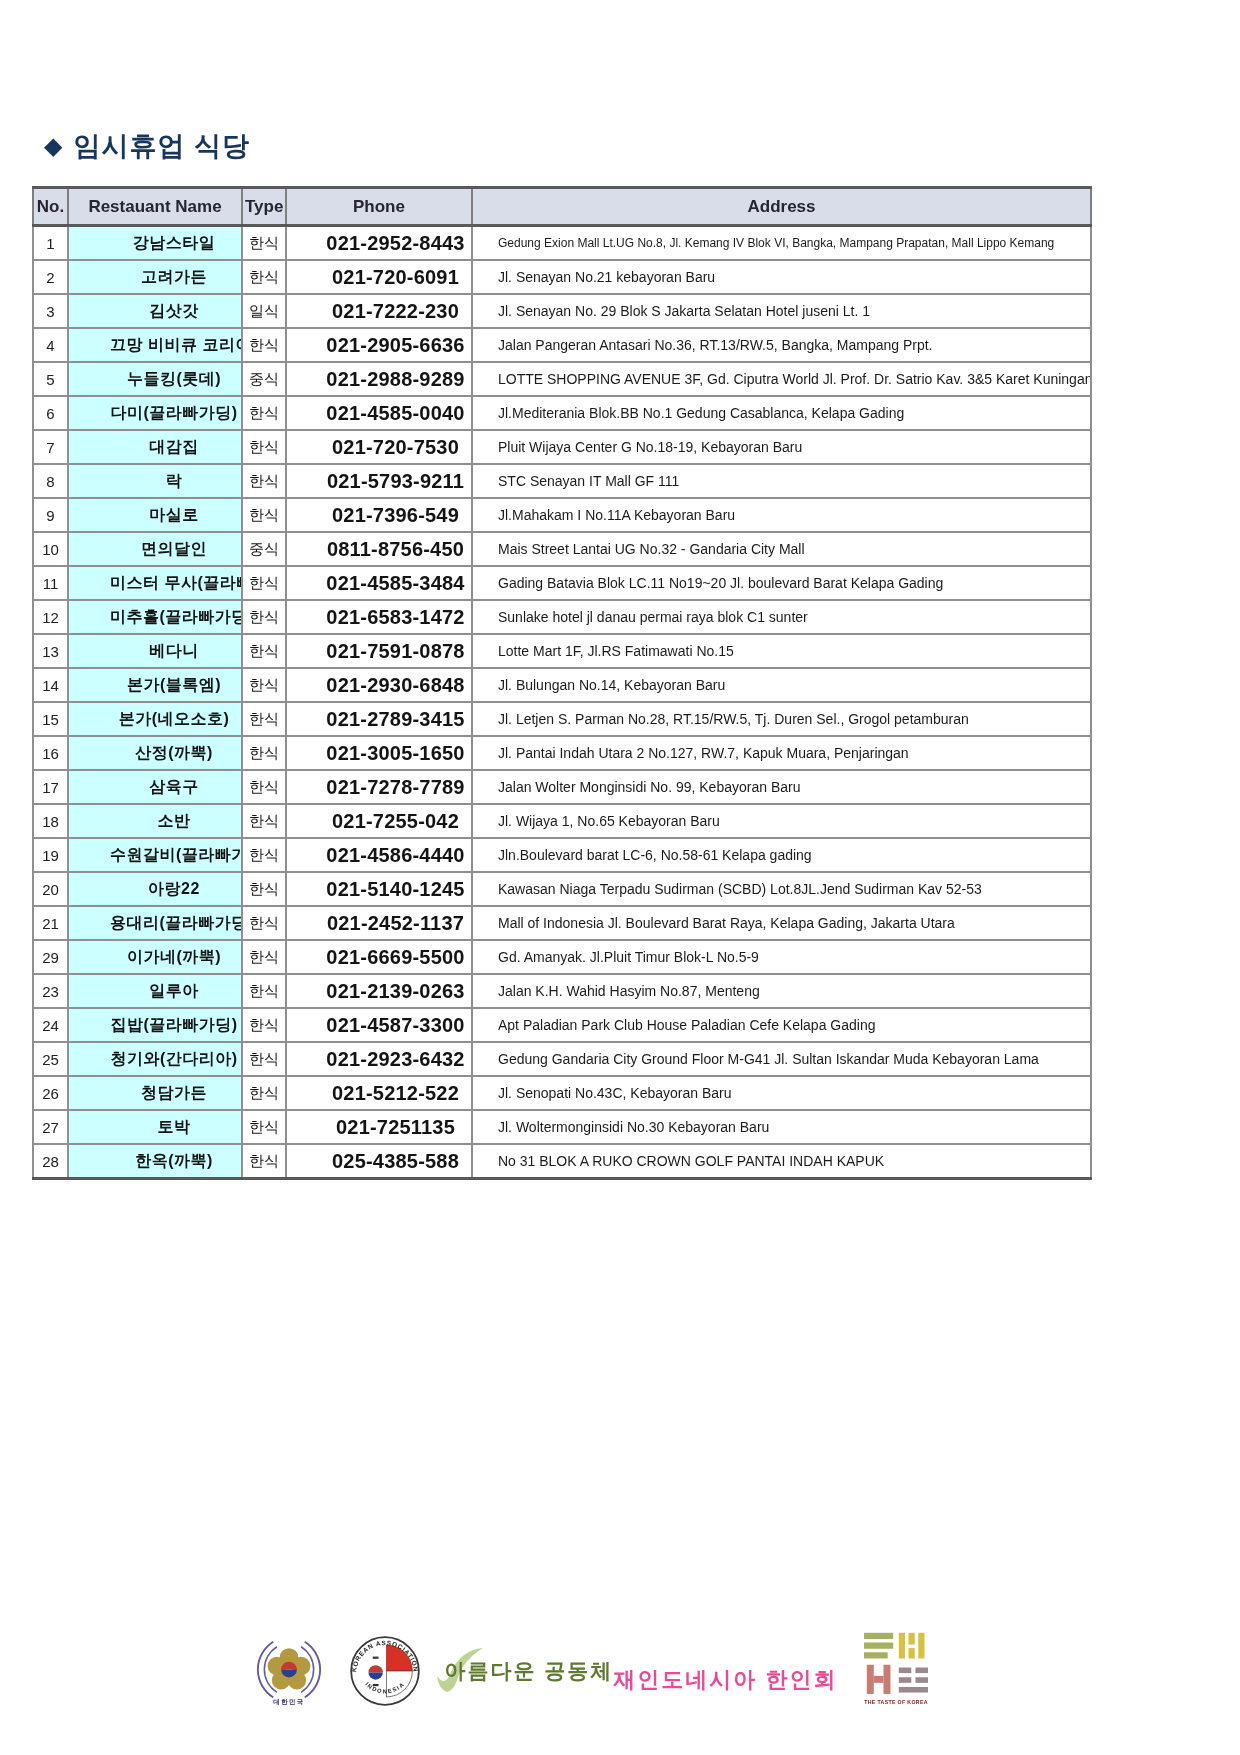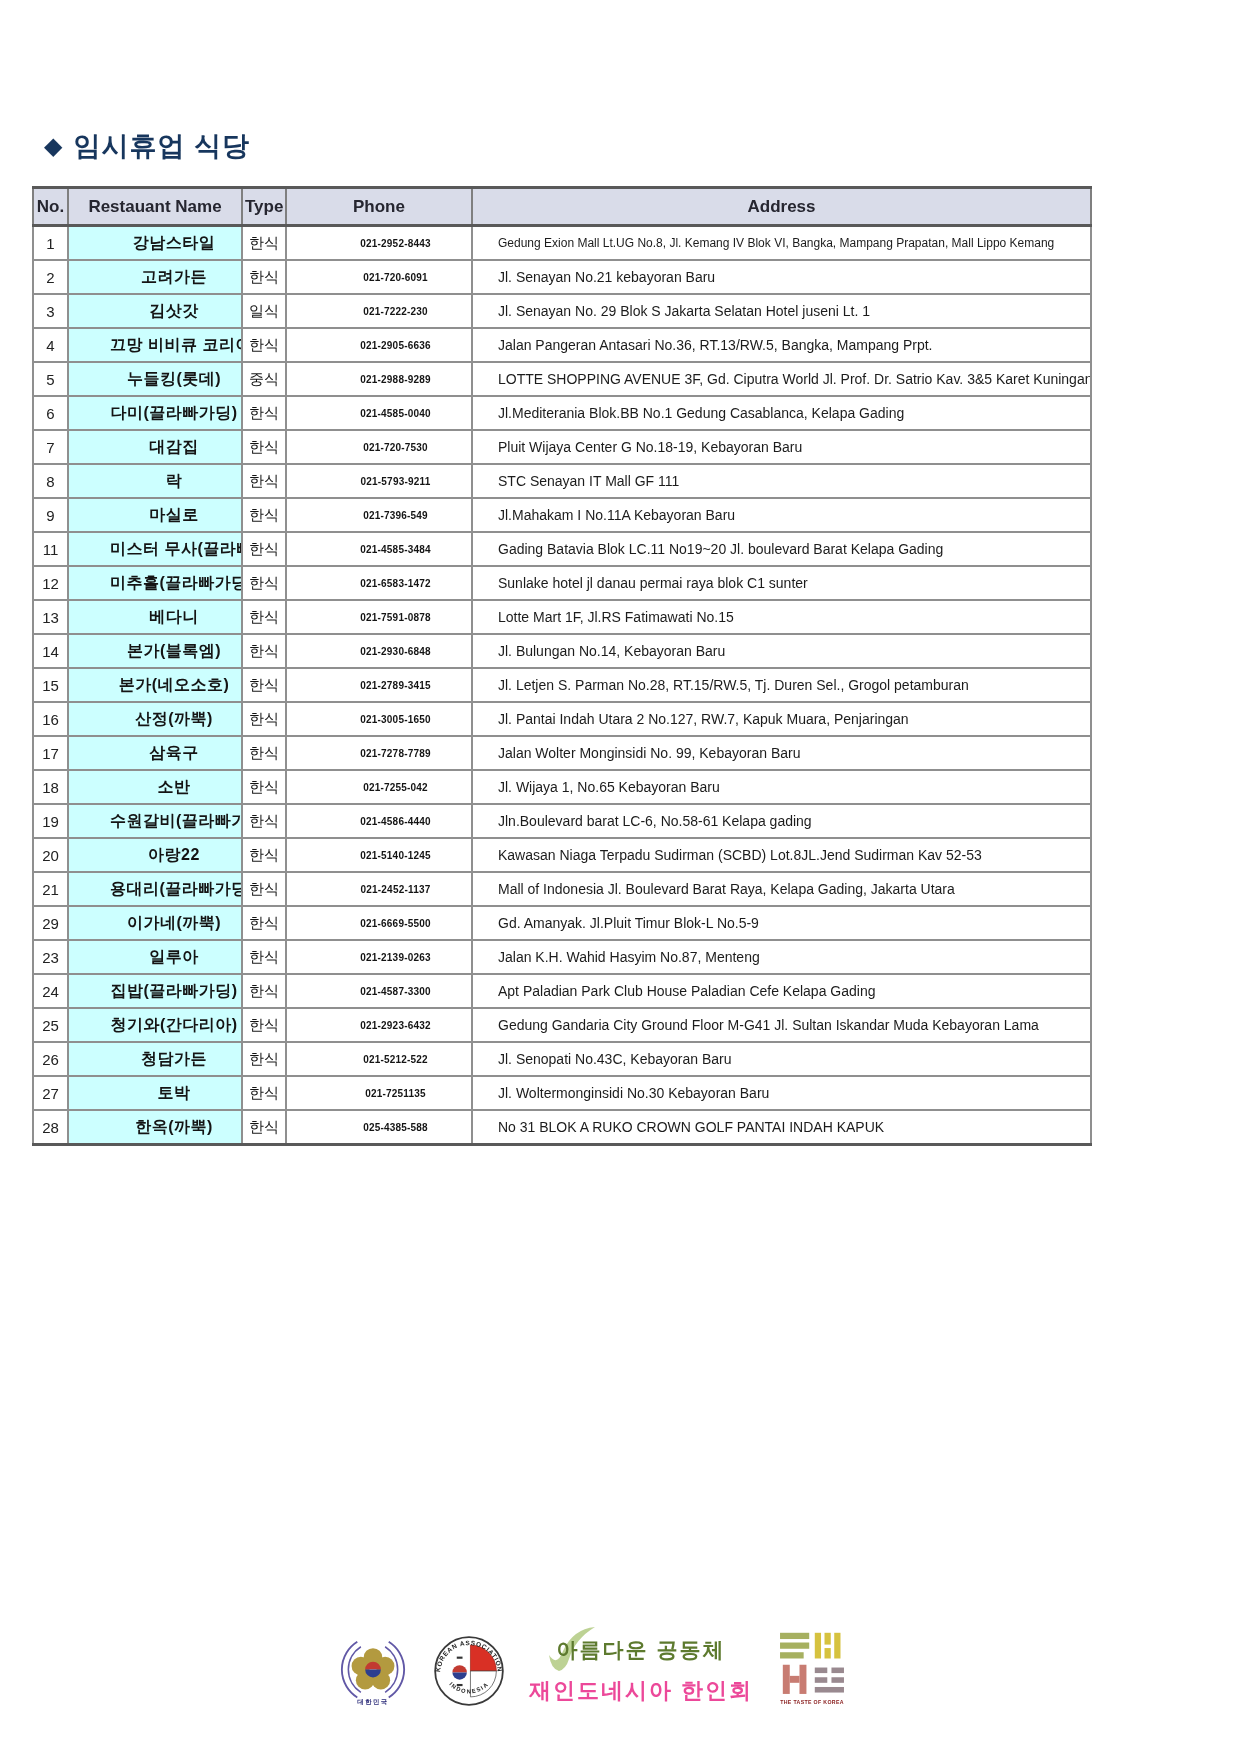--- a/index.html
+++ b/index.html
@@ -25,30 +25,30 @@
     height:35px;padding:0 2px;white-space:nowrap;overflow:hidden;
   }
   .restaurant-table td{
     border:2px solid #8f8f8f;height:32px;padding:0 3px;
     font-size:15px;white-space:nowrap;overflow:hidden;text-align:center;
     vertical-align:middle;color:#141414;
   }
   .restaurant-table td.td-no{font-size:15px;color:#222;}
   .restaurant-table td.td-name{background:#ccffff;font-size:16px;font-weight:600;letter-spacing:0.5px;padding-left:41px;}
   .restaurant-table td.td-type{font-size:15px;}
-  .restaurant-table td.td-phone{font-weight:bold;font-size:10px;letter-spacing:0.2px;padding-left:36px;}
+  .restaurant-table td.td-phone{font-weight:bold;font-size:20px;letter-spacing:0.2px;padding-left:36px;}
   .restaurant-table td.td-address{text-align:left;padding-left:25px;font-size:14px;color:#1c1c1c;margin-left:22px;}
   .restaurant-table td.td-address.small{font-size:12px;}
   .footer-logos{
     position:absolute;top:1630px;left:0;width:100%;
     display:flex;justify-content:center;align-items:center;gap:24px;
     transform:translateX(-28px);
   }
   .logo-box{display:flex;flex-direction:column;align-items:center;}
-  .hanin-block{display:flex;flex-direction:column;align-items:center;line-height:1.05;position:relative;}
+  .hanin-block{display:flex;align-items:center;line-height:1.05;position:relative;}
   .hanin-line1{position:relative;font-size:21px;font-weight:600;color:#5d7a2e;letter-spacing:2px;z-index:1;}
   .hanin-line1 svg{position:absolute;left:-14px;top:-14px;z-index:-1;}
   .hanin-line2{font-size:22px;font-weight:800;color:#ec4899;letter-spacing:2px;margin-top:18px;}
 </style>
 </head>
 <body>
 
 <div class="page">
 
   <div class="doc-title">
@@ -129,20 +129,27 @@
           <td class="td-type">한식</td>
           <td class="td-phone">021-5793-9211</td>
           <td class="td-address">STC Senayan IT Mall GF 111</td>
         </tr>
         <tr>
           <td class="td-no">9</td>
           <td class="td-name">마실로</td>
           <td class="td-type">한식</td>
           <td class="td-phone">021-7396-549</td>
           <td class="td-address">Jl.Mahakam I No.11A Kebayoran Baru</td>
+        </tr>
+        <tr>
+          <td class="td-no">10</td>
+          <td class="td-name">면의달인</td>
+          <td class="td-type">중식</td>
+          <td class="td-phone">0811-8756-450</td>
+          <td class="td-address">Mais Street Lantai UG No.32 - Gandaria City Mall</td>
         </tr>
         <tr>
           <td class="td-no">11</td>
           <td class="td-name">미스터 무사(끌라빠가딩)</td>
           <td class="td-type">한식</td>
           <td class="td-phone">021-4585-3484</td>
           <td class="td-address">Gading Batavia Blok LC.11 No19~20 Jl. boulevard Barat Kelapa Gading</td>
         </tr>
         <tr>
           <td class="td-no">12</td>

